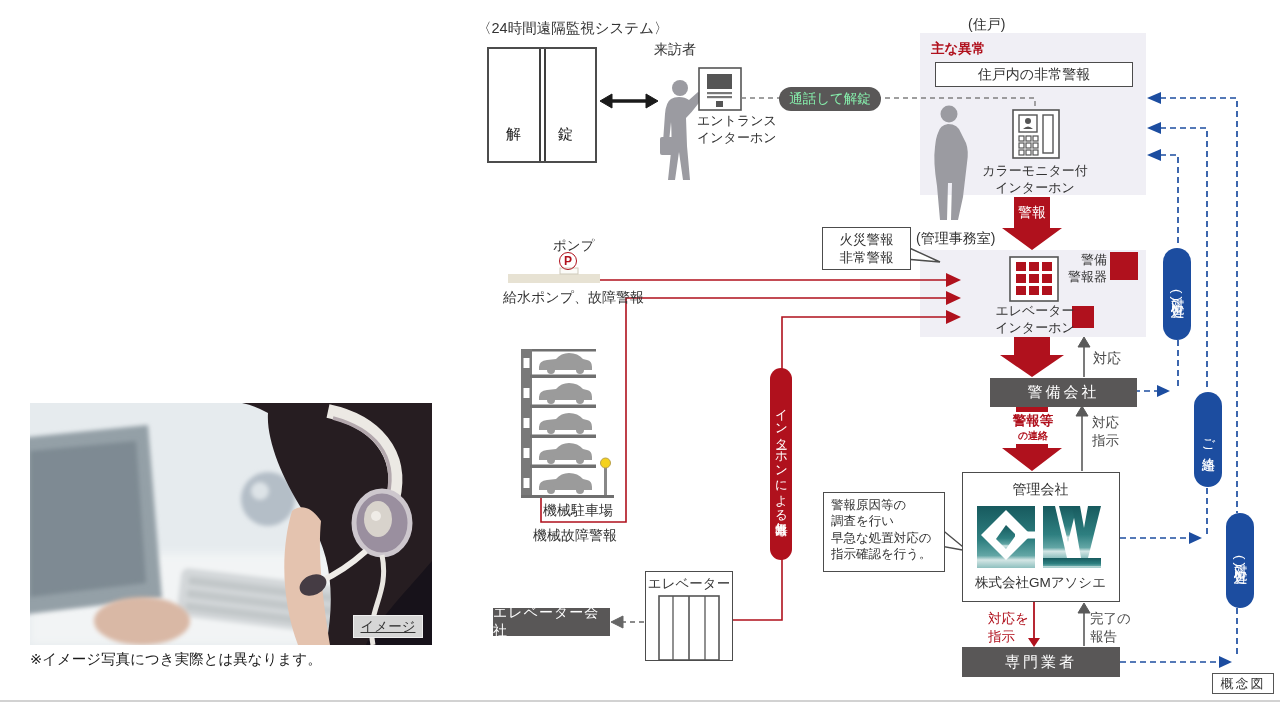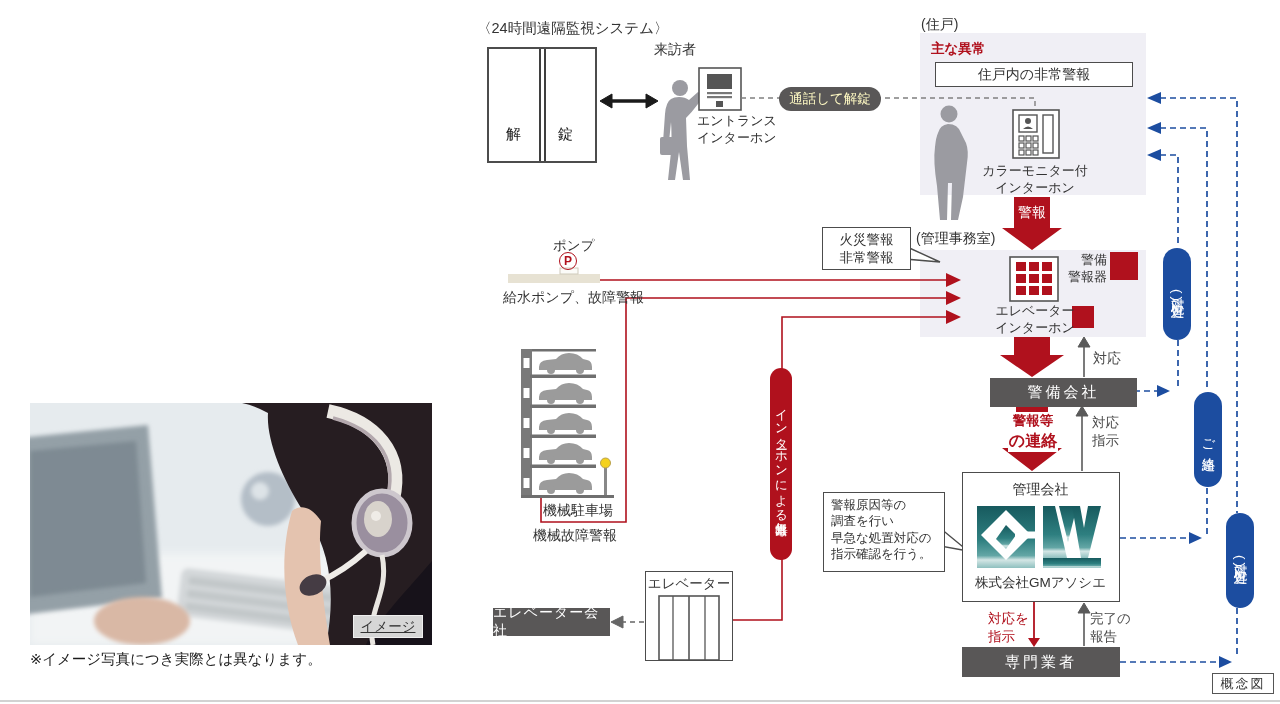--- a/index.html
+++ b/index.html
@@ -11,21 +11,21 @@
   .lbl { color:#333; white-space:nowrap; line-height:1.3; font-size:14px; z-index:2; }
   .small { font-size:13px; }
   .redtxt { color:#b0111d; }
   .graytxt { color:#4a4a4a; }
   .center { text-align:center; }
   .right { text-align:right; }
   .lavender { background:#f0eff5; }
   .wborder { background:#fff; border:1.5px solid #4c4c4c; z-index:2; }
   .darkbox { background:#595757; color:#fff; display:flex; align-items:center; justify-content:center;
     font-size:15px; letter-spacing:3px; z-index:2; }
-  .pill-dark { background:#595757; color:#fef9c3; border-radius:13px; font-size:13.5px;
+  .pill-dark { background:#595757; color:#86efac; border-radius:13px; font-size:13.5px;
     display:flex; align-items:center; justify-content:center; z-index:3; }
   .vpill { writing-mode:vertical-rl; text-orientation:mixed; display:flex; align-items:center;
     justify-content:center; color:#fff; font-size:13.5px; letter-spacing:1px; z-index:3; }
   .vpill.blue { background:#1c4da0; border-radius:14px; }
   .vpill.redp { background:#b0111d; border-radius:11px; font-size:12.5px; letter-spacing:0; }
   .whitepatch { background:#fff; z-index:3; }
   .badge { background:#d6d6d6; border:1px solid #efefef; color:#333; font-size:13.5px;
     display:flex; align-items:center; justify-content:center; z-index:3; }
   .legendbox { background:#fff; border:1.2px solid #555; color:#333; font-size:13px;
     display:flex; align-items:center; justify-content:center; z-index:2; letter-spacing:2px; }
@@ -227,21 +227,21 @@
   </div>
   <div class="abs doorlbl" style="left:506px;top:125px;">解</div>
   <div class="abs doorlbl" style="left:558px;top:125px;">錠</div>
 
   <div class="abs lbl" style="left:654px;top:40px;">来訪者</div>
   <div class="abs lbl small" style="left:697px;top:113px;">エントランス</div>
   <div class="abs lbl small" style="left:697px;top:130px;">インターホン</div>
 
   <div class="abs pill-dark" style="left:779px;top:87px;width:102px;height:24px;">通話して解錠</div>
 
-  <div class="abs lbl" style="left:921px;top:15px;">(住戸)</div>
+  <div class="abs lbl" style="left:968px;top:15px;">(住戸)</div>
   <div class="abs lbl redtxt" style="left:931px;top:40px;font-size:13.5px;font-weight:600;">主な異常</div>
   <div class="abs wborder" style="left:935px;top:62px;width:198px;height:25px;display:flex;align-items:center;justify-content:center;">
     <span class="lbl">住戸内の非常警報</span>
   </div>
   <div class="abs lbl small center" style="left:965px;top:163px;width:140px;">カラーモニター付</div>
   <div class="abs lbl small center" style="left:965px;top:180px;width:140px;">インターホン</div>
   <div class="abs lbl center z2" style="left:1012px;top:203px;width:40px;color:#fff;font-size:14px;">警報</div>
 
   <div class="abs lbl" style="left:916px;top:229px;">(管理事務室)</div>
   <div class="abs wborder bubble center" style="left:822px;top:227px;width:89px;height:43px;padding-top:3px;">
@@ -269,21 +269,21 @@
   <div class="abs vpill redp" style="left:770px;top:368px;width:22px;height:192px;">インターホンによる異常呼出し</div>
 
   <div class="abs wborder" style="left:645px;top:571px;width:88px;height:90px;background:transparent;"></div>
   <div class="abs lbl center" style="left:645px;top:575px;width:88px;font-size:13.5px;">エレベーター</div>
   <div class="abs darkbox" style="left:493px;top:608px;width:117px;height:28px;font-size:14px;letter-spacing:1px;">エレベーター会社</div>
 
   <div class="abs darkbox" style="left:967px;top:378px;width:147px;height:29px;margin-left:23px;">警備会社</div>
   <div class="abs lbl graytxt" style="left:1093px;top:349px;">対応</div>
   <div class="abs whitepatch center" style="left:1008px;top:412px;width:50px;line-height:1.35;">
     <div class="redtxt" style="font-size:13.5px;font-weight:600;">警報等</div>
-    <div class="redtxt" style="font-size:16px;font-weight:600;">の連絡</div>
+    <div class="redtxt" style="font-size:10px;font-weight:600;font-family:Liberation Mono, monospace;">の連絡</div>
   </div>
   <div class="abs lbl graytxt" style="left:1092px;top:414px;font-size:13.5px;">
     <div>対応</div>
     <div>指示</div>
   </div>
 
   <div class="abs wborder bubble" style="left:823px;top:492px;width:122px;height:80px;padding:4px 0 0 7px;">
     <div class="lbl" style="font-size:12.5px;">警報原因等の</div>
     <div class="lbl" style="font-size:12.5px;">調査を行い</div>
     <div class="lbl" style="font-size:12.5px;">早急な処置対応の</div>

